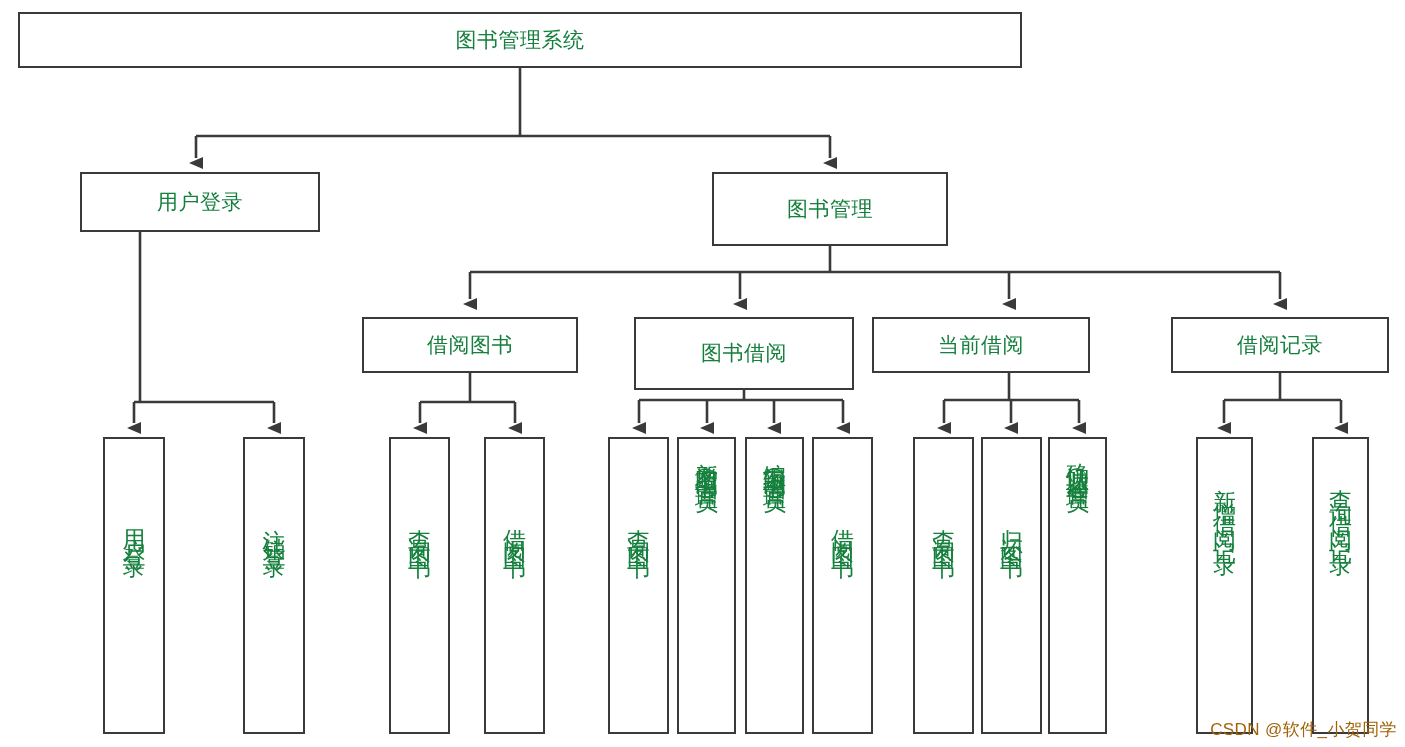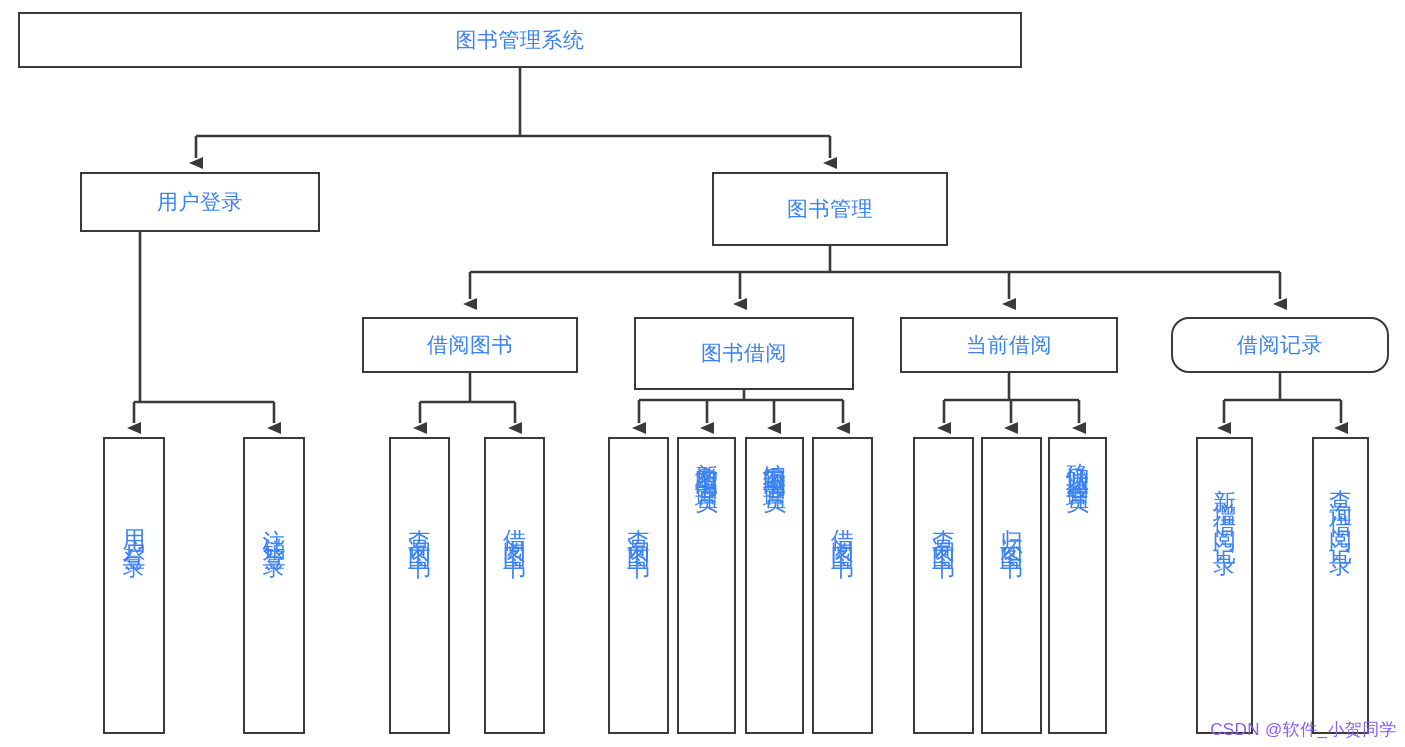--- a/index.html
+++ b/index.html
@@ -29,21 +29,21 @@
     position: absolute;
     box-sizing: border-box;
     background: #ffffff;
     border: 2px solid #3a3a3a;
     display: flex;
     align-items: center;
     justify-content: center;
     overflow: hidden;
   }
   .node-label {
-    color: #3b82f6;
+    color: #15803d;
     text-align: left;
     line-height: 1.18;
     letter-spacing: 0.5px;
     white-space: nowrap;
   }
   .h-node .node-label {
     font-size: 21px;
   }
   .v-node {
     align-items: flex-start;
@@ -65,21 +65,21 @@
     letter-spacing: 9px;
   }
   .v-node.short .node-label {
     letter-spacing: 13px;
   }
   .watermark {
     position: absolute;
     right: 8px;
     bottom: 6px;
     font-size: 17px;
-    color: #8b5cf6;
+    color: #a16207;
     white-space: nowrap;
     letter-spacing: 0.4px;
     margin-top: 48px;
   }
 </style>
 </head>
 <body>
 
 <div id="canvas">
 
@@ -143,24 +143,24 @@
   <div class="node h-node" style="left:712px; top:172px; width:236px; height:74px;">
     <span class="node-label">图书管理</span>
   </div>
 
   <div class="node h-node" style="left:362px; top:317px; width:216px; height:56px;">
     <span class="node-label">借阅图书</span>
   </div>
   <div class="node h-node" style="left:634px; top:317px; width:220px; height:73px;">
     <span class="node-label">图书借阅</span>
   </div>
-  <div class="node h-node" style="left:900px; top:317px; width:218px; height:56px;">
+  <div class="node h-node" style="left:872px; top:317px; width:218px; height:56px;">
     <span class="node-label">当前借阅</span>
   </div>
-  <div class="node h-node" style="left:1171px; top:317px; width:218px; height:56px;border-radius:18px;">
+  <div class="node h-node" style="left:1171px; top:317px; width:218px; height:56px;">
     <span class="node-label">借阅记录</span>
   </div>
 
   <div class="node v-node mid" style="left:103px; top:437px; width:62px; height:297px; padding-top:72px;">
     <span class="node-label">用户登录</span>
   </div>
   <div class="node v-node mid" style="left:243px; top:437px; width:62px; height:297px; padding-top:72px;">
     <span class="node-label">注销登录</span>
   </div>
 

